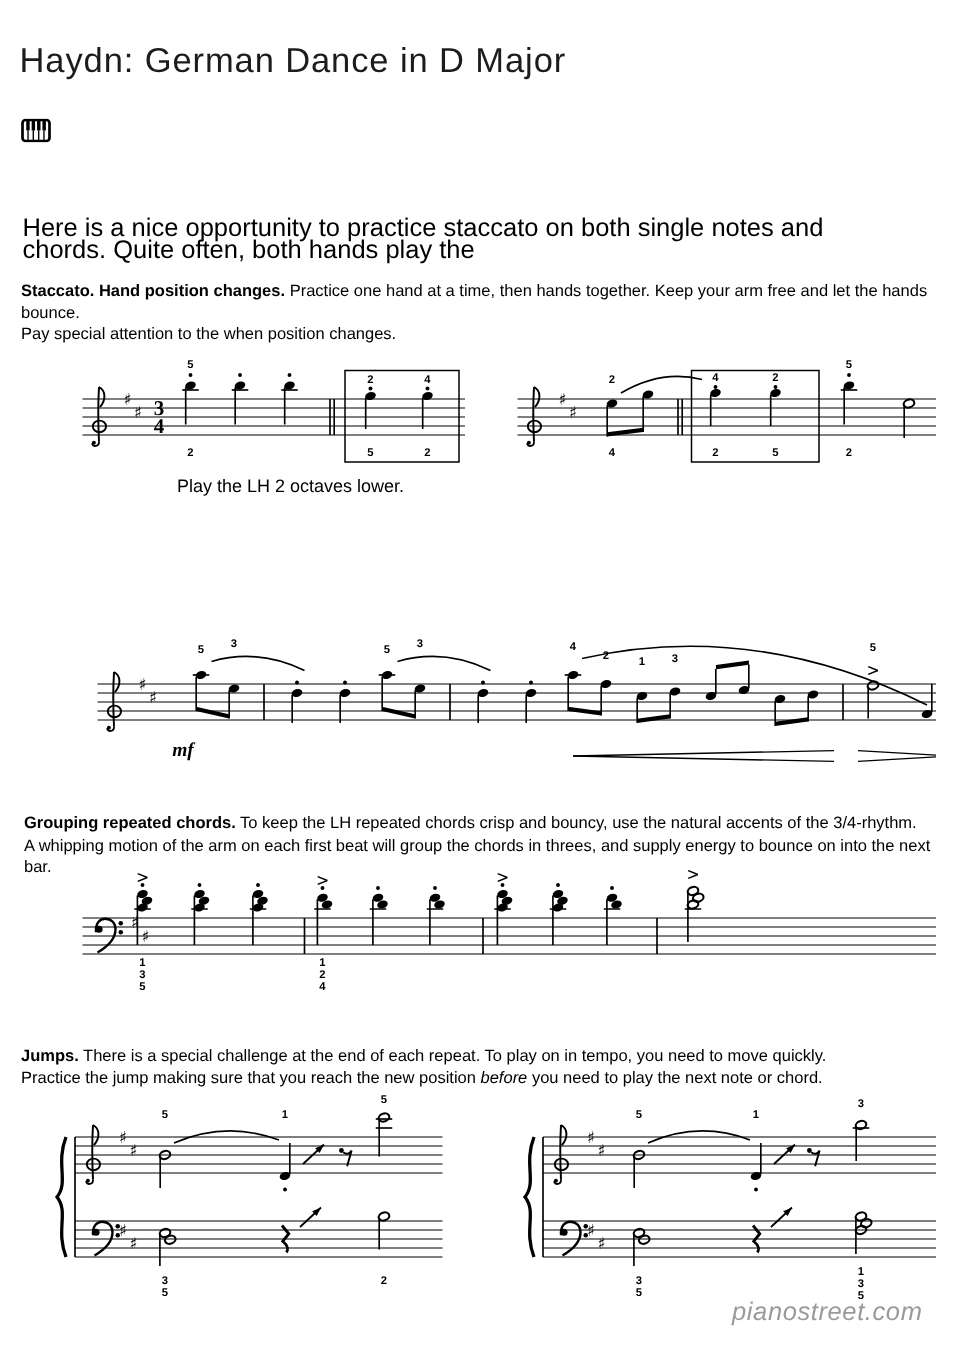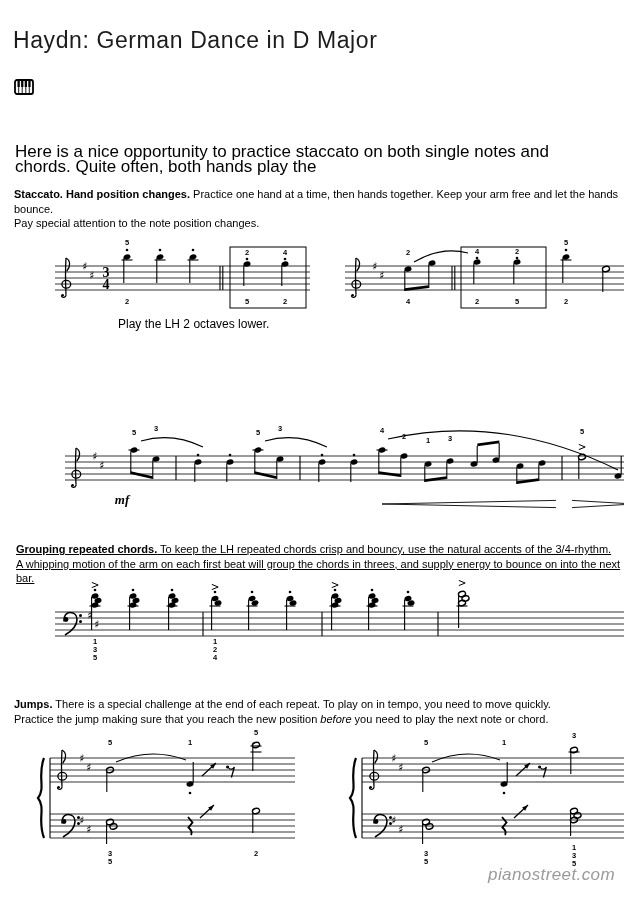--- a/index.html
+++ b/index.html
@@ -41,21 +41,21 @@
     </span>
   </div>
 
   <div class="intro">
     <span>Here is a nice opportunity to practice staccato on both single notes and chords. Quite often, both hands play the</span><br>
   </div>
 
   <div class="para" style="left:14px;top:187px;">
     <b>Staccato. Hand position changes.</b><span> Practice one hand at a time, then hands together. Keep your arm free and let the hands</span><br>
     <span>bounce.</span><br>
-    <span>Pay special attention to the note position changes.</span>
+    <span>Pay special attention to the when position changes.</span>
   </div>
 
   <div class="music" style="top: 238px; height: 100px;"><svg width="640" height="100" viewBox="0 0 640 100">
         <g>
           <line x1="55" y1="28" x2="310" y2="28" stroke="#000" stroke-width="0.8"></line>
           <line x1="55" y1="34" x2="310" y2="34" stroke="#000" stroke-width="0.8"></line>
           <line x1="55" y1="40" x2="310" y2="40" stroke="#000" stroke-width="0.8"></line>
           <line x1="55" y1="46" x2="310" y2="46" stroke="#000" stroke-width="0.8"></line>
           <line x1="55" y1="52" x2="310" y2="52" stroke="#000" stroke-width="0.8"></line>
         </g>
@@ -429,21 +429,21 @@
         <g>
           <ellipse cx="618" cy="56" rx="3.6" ry="2.6" transform="rotate(-18 618 56)" fill="#000"></ellipse>
           <line x1="621.2" y1="54.8" x2="621.2" y2="36" stroke="#000" stroke-width="1.1"></line>
         </g>
         <g>
           <line x1="572" y1="80.4" x2="634" y2="84" stroke="#000" stroke-width="0.9"></line>
           <line x1="572" y1="87.6" x2="634" y2="84" stroke="#000" stroke-width="0.9"></line>
         </g>
       </svg></div>
 
-  <div class="para" style="left:16px;top:542px;text-decoration:underline;">
+  <div class="para" style="left:16px;top:542px;">
     <b>Grouping repeated chords.</b><span> To keep the LH repeated chords crisp and bouncy, use the natural accents of the 3/4-rhythm.</span><br>
     <span>A whipping motion of the arm on each first beat will group the chords in threes, and supply energy to bounce on into the next bar.</span>
   </div>
 
   <div class="music" style="top: 580px; height: 95px;"><svg width="640" height="95" viewBox="0 0 640 95">
         <g>
           <line x1="55" y1="32" x2="635" y2="32" stroke="#000" stroke-width="0.8"></line>
           <line x1="55" y1="38" x2="635" y2="38" stroke="#000" stroke-width="0.8"></line>
           <line x1="55" y1="44" x2="635" y2="44" stroke="#000" stroke-width="0.8"></line>
           <line x1="55" y1="50" x2="635" y2="50" stroke="#000" stroke-width="0.8"></line>

